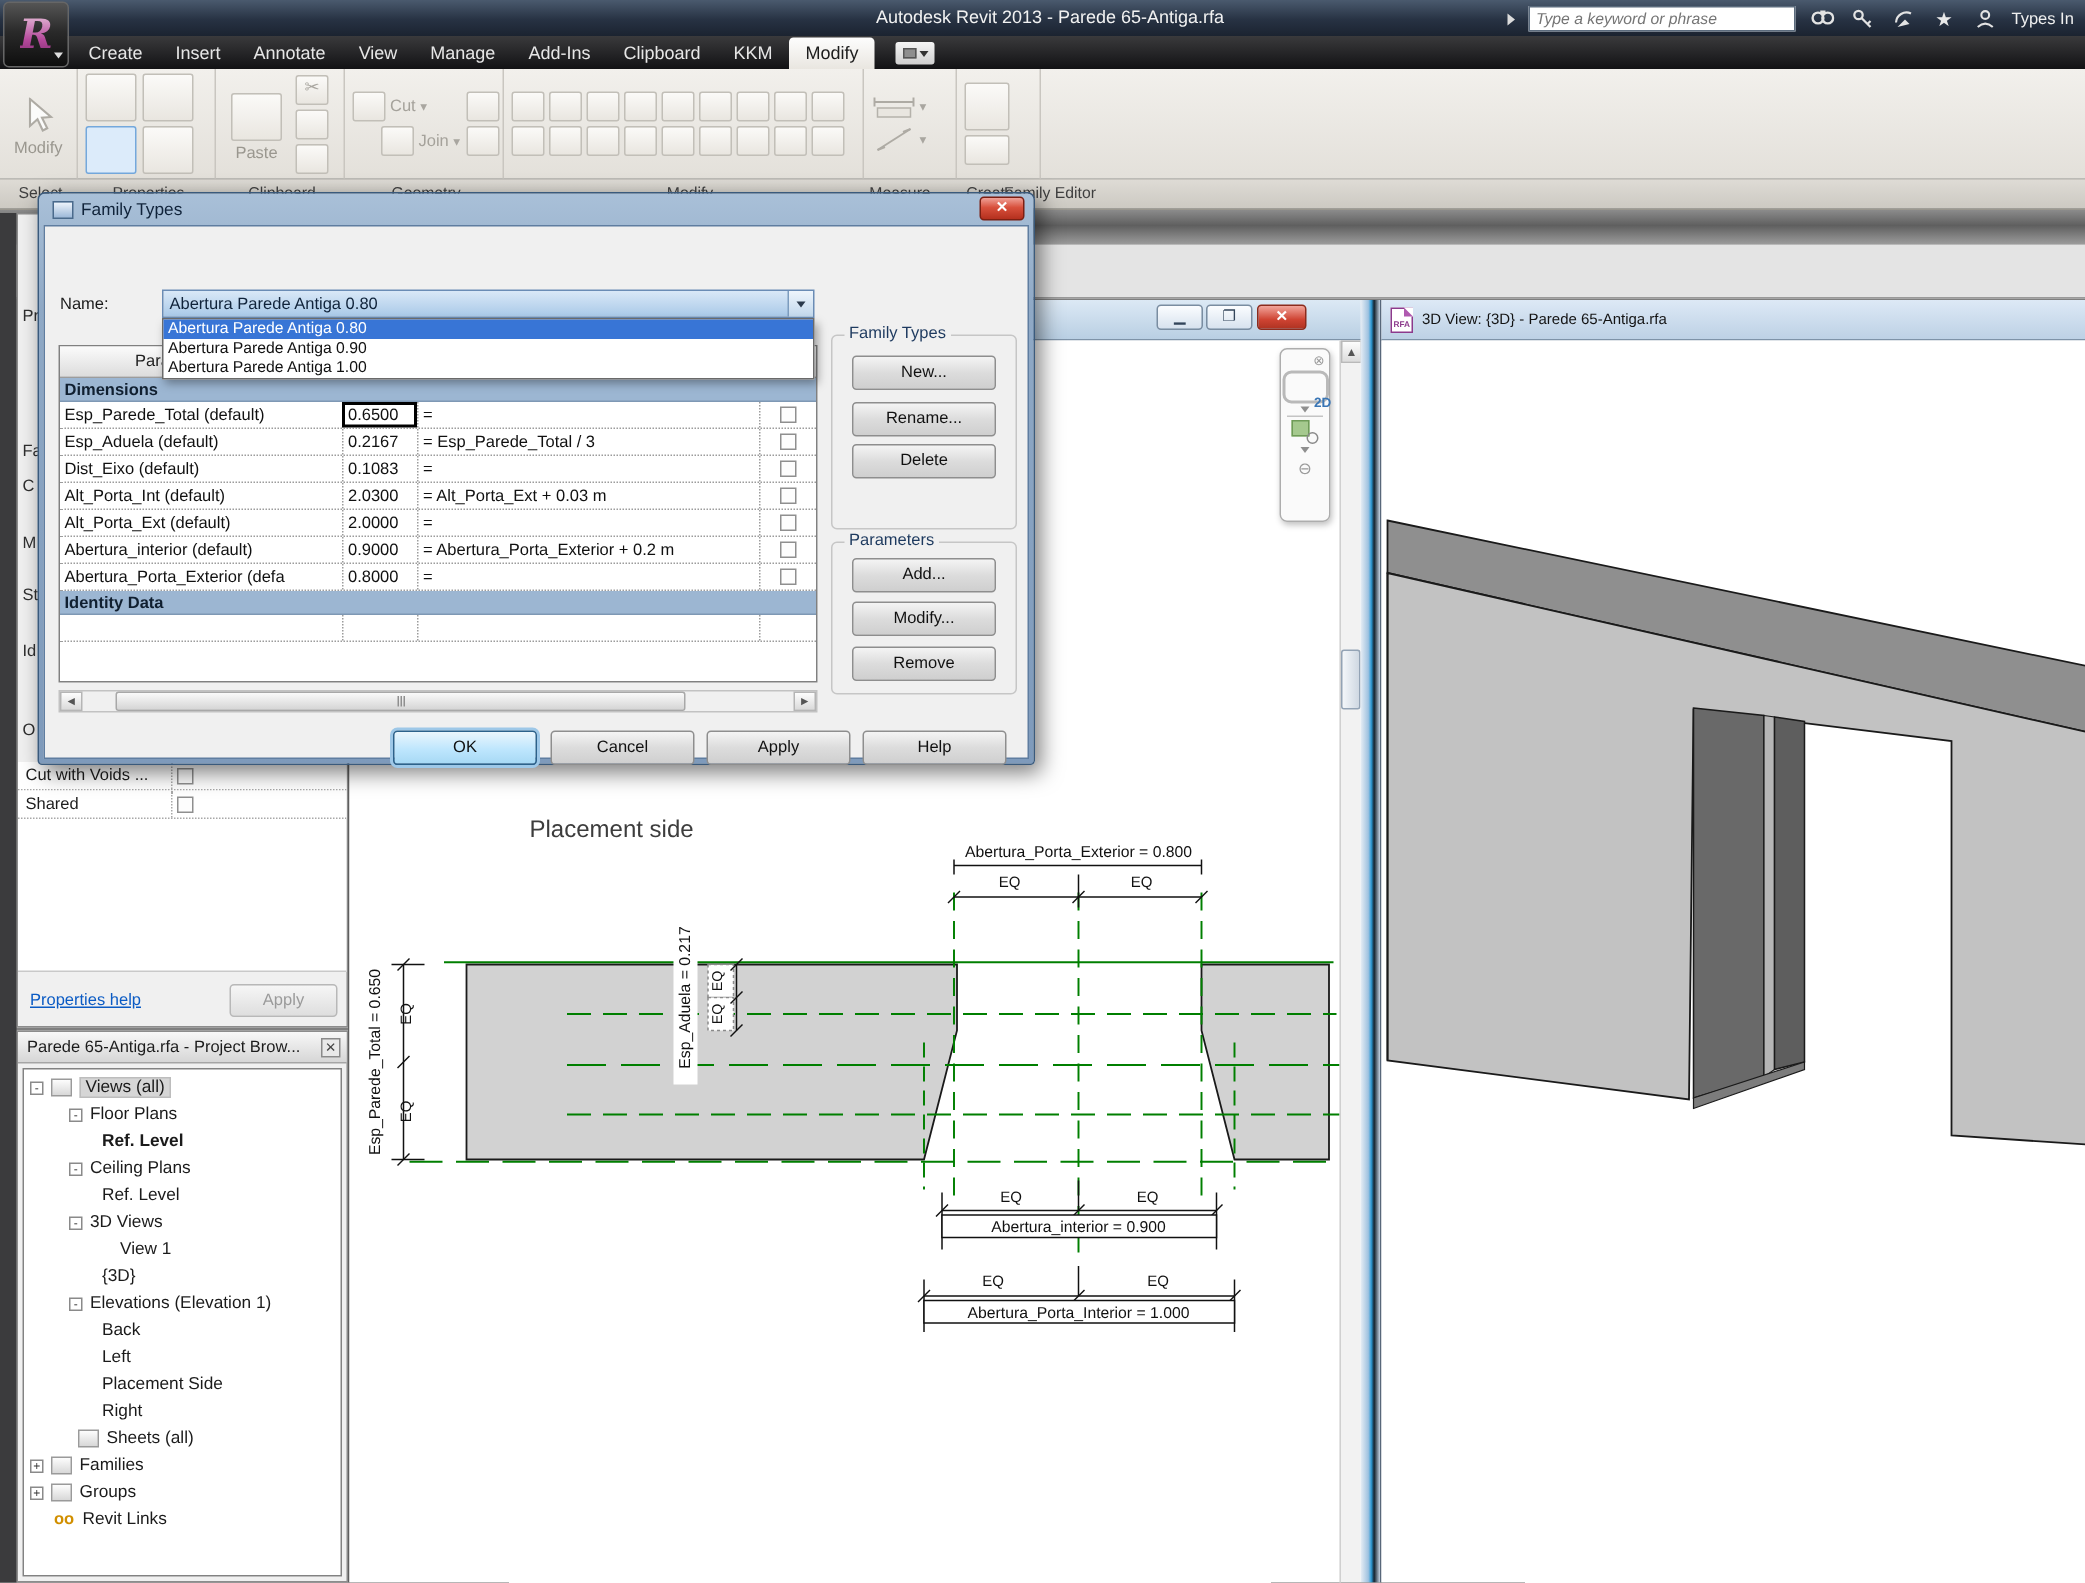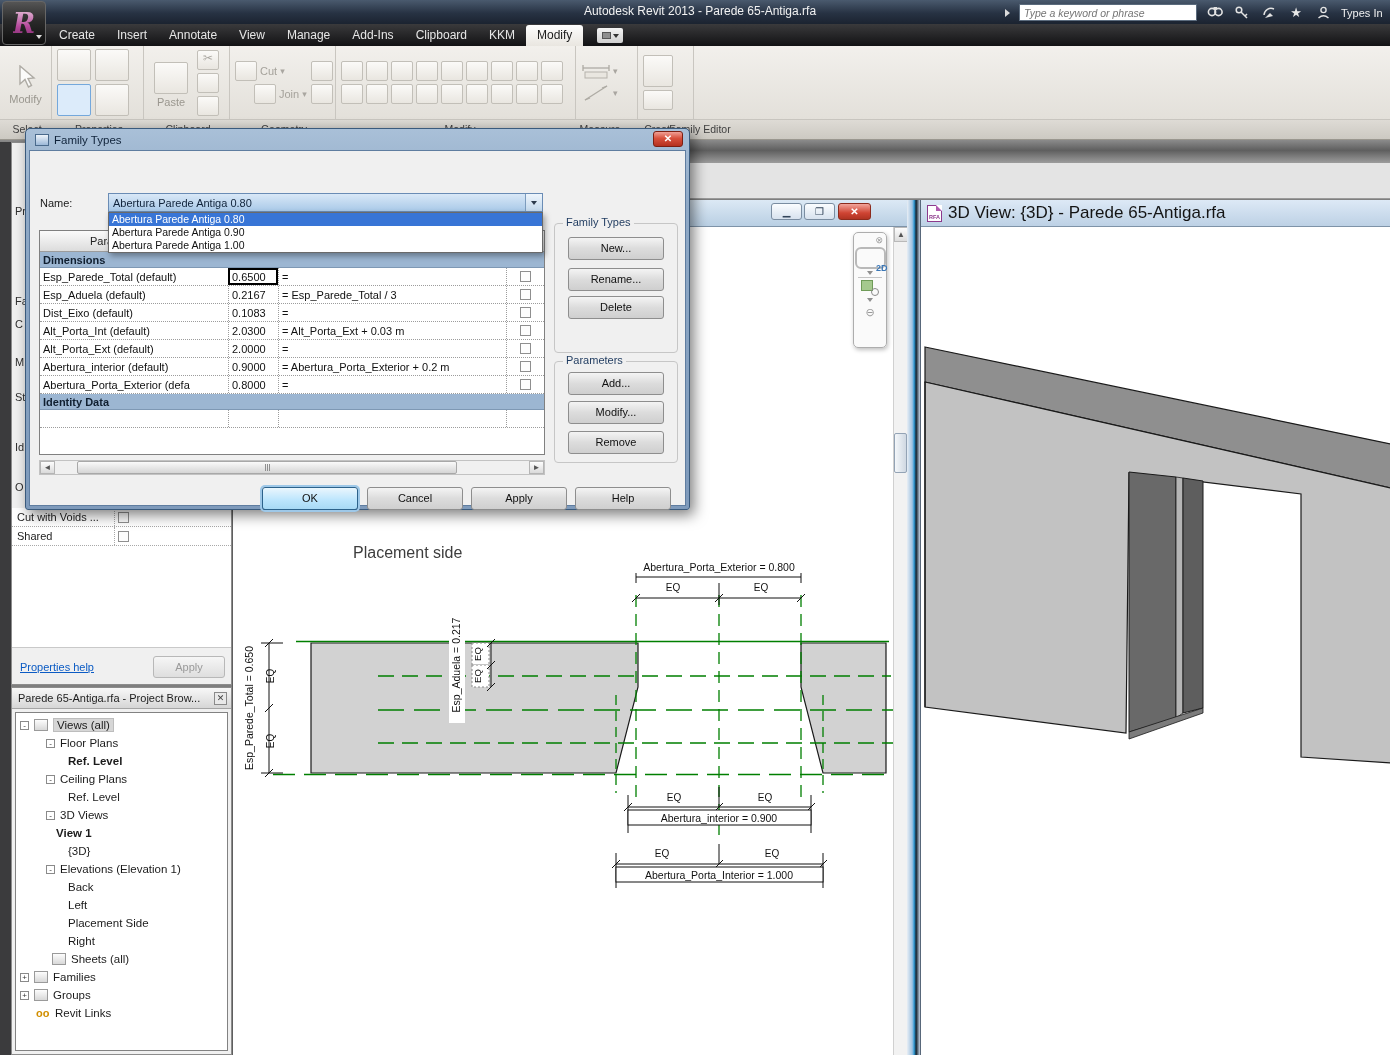--- a/index.html
+++ b/index.html
@@ -116,21 +116,21 @@
   .nav-zoom .zr { position:absolute; left:0; top:0; width:12px; height:11px; background:#a5c98e; border:1px solid #6f9b58; }
   .nav-zoom .zc { position:absolute; right:0; bottom:0; width:8px; height:8px; border:1.5px solid #8a8a8a; border-radius:50%; }
   .nav-minus { font-size:11px; color:#9a9a9a; margin-top:2px; }
 
   .view3d { position:absolute; left:920px; top:200px; width:470px; height:855px; background:#fff; z-index:6; border-left:1px solid #58677a; }
   .v3d-title { height:27px; background:linear-gradient(#dde9f6,#bdd1e5); border-bottom:1px solid #7e93a8;
     display:flex; align-items:center; gap:6px; padding-left:6px; }
   .rfa-ico { width:15px; height:17px; background:#fff; border:1px solid #8c3a8c; position:relative; font-size:5.5px; color:#8c3a8c;
     text-align:center; line-height:22px; font-weight:bold; }
   .rfa-ico::before { content:""; position:absolute; right:-1px; top:-1px; border-left:6px solid #b05ab0; border-top:6px solid #fff; }
-  .v3d-title-text { font-size:17px; color:#141414; white-space:nowrap; }
+  .v3d-title-text { font-size:10px; color:#141414; white-space:nowrap; }
   .v3d-canvas { position:absolute; left:0; top:27px; width:470px; height:828px; background:#fff; overflow:hidden; }
 
   
   .dialog { position:absolute; left:25px; top:128px; width:665px; height:382px; z-index:50;
     background:linear-gradient(#a9c0d8,#8fa9c6 20%,#7e9abb); border:1px solid #3a5a7c; border-radius:5px 5px 3px 3px;
     box-shadow:4px 5px 14px rgba(0,0,0,.5); }
   .dlg-titlebar { height:21px; position:relative; display:flex; align-items:center; gap:5px; padding-left:9px; }
   .dlg-ico { width:14px; height:12px; background:linear-gradient(#eef4fb,#9cb8d8); border:1px solid #4a6a8c; }
   .dlg-title { font-size:11.5px; color:#10233a; }
   .dlg-close { position:absolute; right:6px; top:2px; width:30px; height:16px; border:1px solid #7c1f12; border-radius:3px;
@@ -354,21 +354,21 @@
 <div class="dark-band"></div>
 <div class="options-bar"></div>
 <div class="left-dark"></div>
 
 <div class="props">
   <span class="frag" style="top:62px;">Pr</span>
   <span class="frag" style="top:152px;">Fa</span>
   <span class="frag" style="top:175px;">C</span>
   <span class="frag" style="top:213px;">M</span>
   <span class="frag" style="top:248px;">St</span>
-  <span class="frag" style="top:298px;">Id</span>
+  <span class="frag" style="top:285px;">Id</span>
   <span class="frag" style="top:338px;">O</span>
   <div class="props-rows" id="props-rows">
       <div class="prow">
         <div class="prow-label">Cut with Voids ...</div>
         <div class="prow-val">
           <span class="cb"></span>
         </div>
       </div>
       <div class="prow">
         <div class="prow-label">Shared</div>
@@ -406,21 +406,21 @@
         <span class="texp">-</span>
         <span class="tlabel">Ceiling Plans</span>
       </div>
       <div class="titem" style="padding-left: 52px;">
         <span class="tlabel">Ref. Level</span>
       </div>
       <div class="titem" style="padding-left: 30px;">
         <span class="texp">-</span>
         <span class="tlabel">3D Views</span>
       </div>
-      <div class="titem" style="padding-left: 40px; font-weight: bold;">
+      <div class="titem" style="padding-left: 64px;">
         <span class="tlabel">View 1</span>
       </div>
       <div class="titem" style="padding-left: 52px;">
         <span class="tlabel">{3D}</span>
       </div>
       <div class="titem" style="padding-left: 30px;">
         <span class="texp">-</span>
         <span class="tlabel">Elevations (Elevation 1)</span>
       </div>
       <div class="titem" style="padding-left: 52px;">

